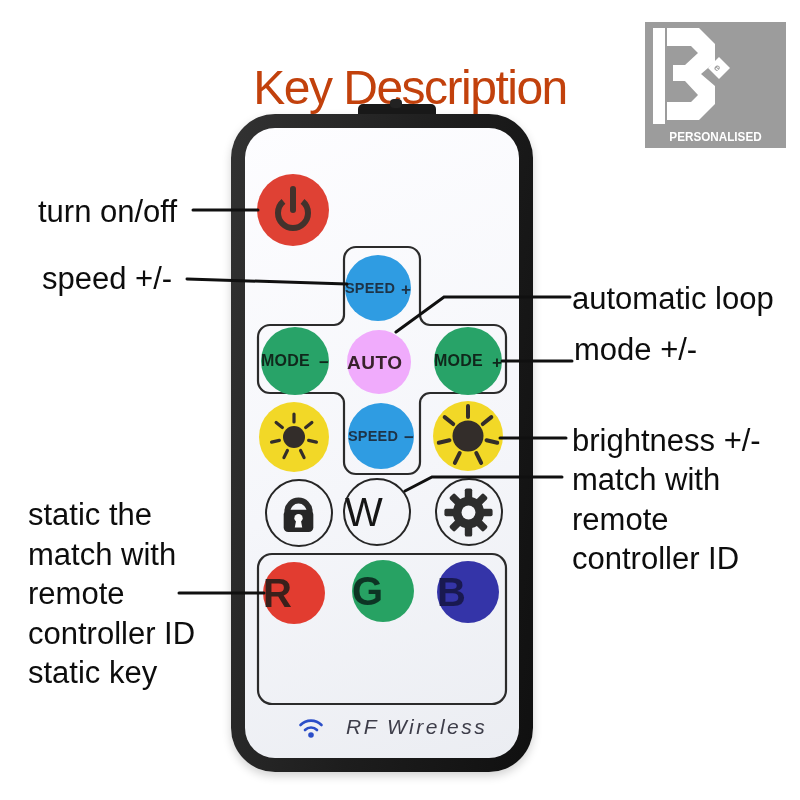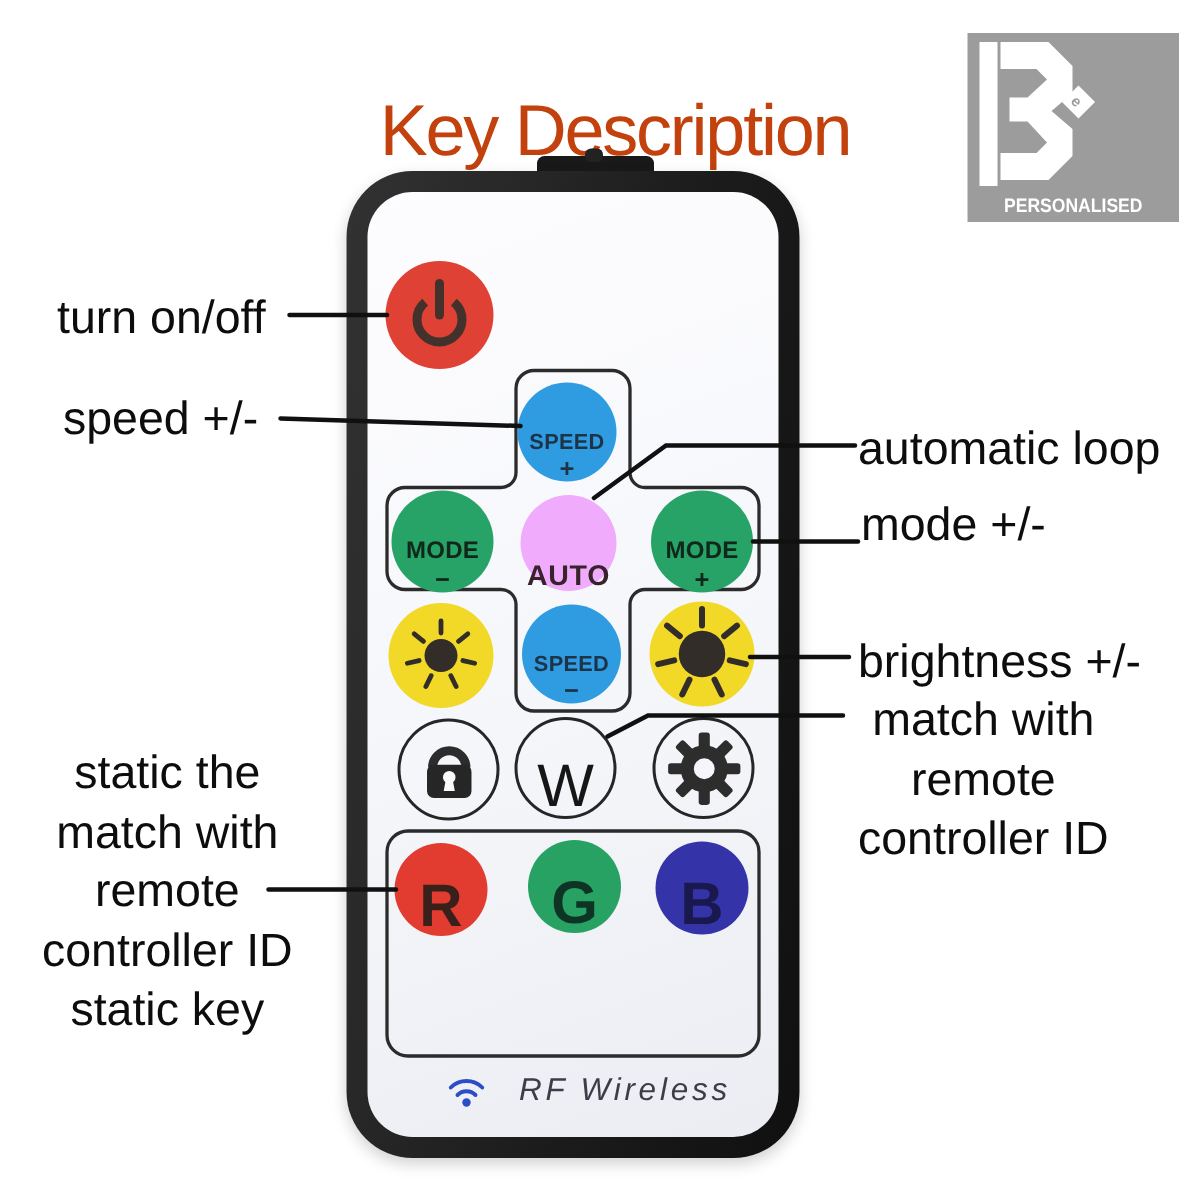--- a/index.html
+++ b/index.html
@@ -20,22 +20,22 @@
   .nub-dot{position:absolute;left:390px;top:99px;width:12px;height:9px;border-radius:4px;background:#222;}
   .body{position:absolute;left:231px;top:114px;width:302px;height:658px;border-radius:44px;
         background:linear-gradient(100deg,#323232 0%,#1d1d1d 55%,#101010 100%);
         box-shadow:0 4px 10px rgba(0,0,0,.18);}
   .face{position:absolute;left:245px;top:128px;width:274px;height:630px;border-radius:30px;
         background:linear-gradient(160deg,#fdfdff 0%,#f5f6fa 55%,#ebedf2 100%);}
 
   .outlines,.callouts{position:absolute;left:0;top:0;pointer-events:none;}
 
   
-  .key{position:absolute;border-radius:50%;display:flex;flex-direction:column;align-items:center;
-       justify-content:flex-end;font-weight:bold;box-sizing:border-box;line-height:1;cursor:default;}
+  .key{position:absolute;border-radius:50%;display:flex;flex-direction:row;align-items:center;
+       justify-content:space-between;font-weight:bold;box-sizing:border-box;line-height:1;cursor:default;}
   .key .l1{font-size:14.5px;letter-spacing:.2px;}
   .key .l2{font-size:17px;margin-top:2px;}
   #power {left:257px;top:174px;width:72px;height:72px;}
   #speedp{left:345px;top:255px;width:66px;height:66px;color:#1d3347;}
   #modem {left:261px;top:327px;width:68px;height:68px;color:#10271b;}
   #auto  {left:347px;top:330px;width:64px;height:64px;font-size:19px;letter-spacing:.5px;color:#38222c;}
   #modep {left:434px;top:327px;width:68px;height:68px;color:#10271b;}
   #brightm{left:259px;top:402px;width:70px;height:70px;}
   #speedm{left:348px;top:403px;width:66px;height:66px;color:#1d3347;}
   #brightp{left:433px;top:401px;width:70px;height:70px;}
@@ -45,21 +45,21 @@
   #gear {left:435px;top:478px;width:68px;height:68px;}
   #rkey {left:263px;top:562px;width:62px;height:62px;font-size:40px;color:#3a201b;}
   #gkey {left:352px;top:560px;width:62px;height:62px;font-size:40px;color:#0d3424;}
   #bkey {left:437px;top:561px;width:62px;height:62px;font-size:40px;color:#191950;}
 
   
   .rf{position:absolute;left:298px;top:715px;display:flex;align-items:center;}
   .rf-text{font-size:21px;font-style:italic;color:#3d3d49;letter-spacing:2.5px;margin-left:22px;}
 
   
-  .lbl{position:absolute;font-size:31px;color:#0d0d0d;white-space:nowrap;text-align:center;}
+  .lbl{position:absolute;font-size:31px;color:#0d0d0d;white-space:nowrap;}
   #lbl-turn  {left:38px; top:194px;}
   #lbl-speed {left:42px; top:261px;}
   #lbl-auto  {left:572px;top:281px;}
   #lbl-mode  {left:574px;top:332px;}
   #lbl-bright{left:572px;top:423px;}
   #lbl-match {left:572px;top:460px;line-height:39.5px;}
   #lbl-delete{left:28px; top:495px;line-height:39.5px;}
 </style>
 </head>
 <body>

